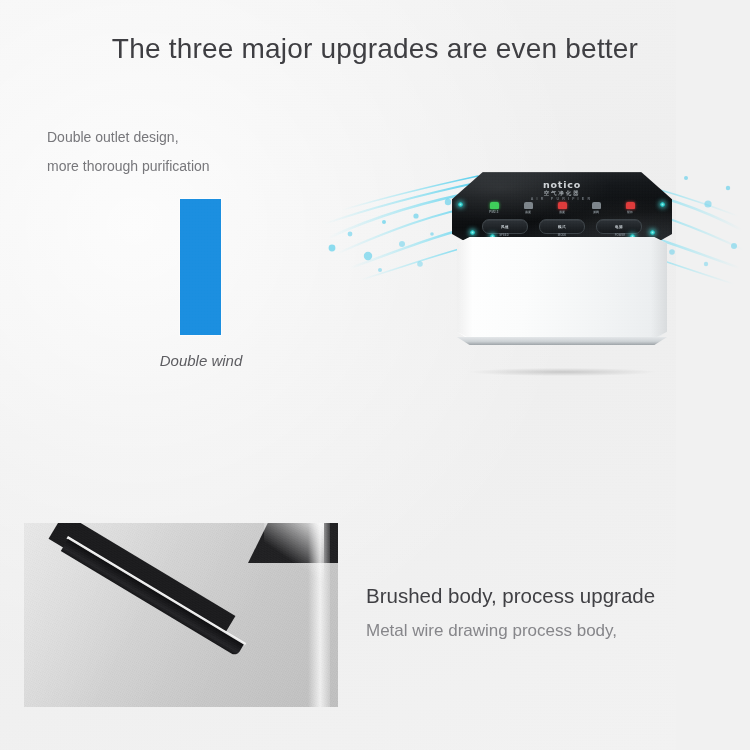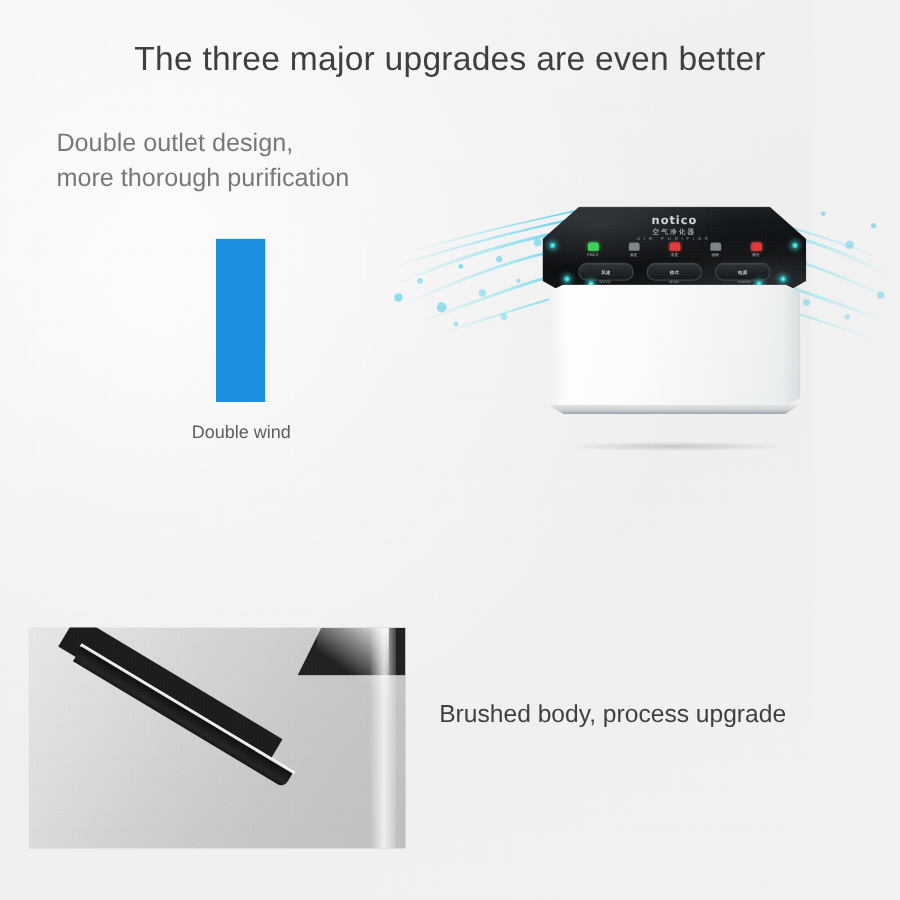--- a/index.html
+++ b/index.html
@@ -43,22 +43,22 @@
     color: #3e3e42;
     letter-spacing: 0.2px;
     font-weight: 400;
     white-space: nowrap;
   }
 
   
   .feature-text {
     position: absolute;
     left: 47px;
-    top: 105px;
-    font-size: 21px;
+    top: 123px;
+    font-size: 14px;
     line-height: 29px;
     color: #77777b;
     font-weight: 400;
   }
   .feature-text .l2 { display: block; }
 
   
   .blue-bar {
     position: absolute;
     left: 180px;
@@ -69,20 +69,21 @@
     box-shadow: 0 0 0 1px rgba(255,255,255,0.55);
   }
   .blue-caption {
     position: absolute;
     left: 120px;
     top: 352px;
     width: 162px;
     text-align: center;
     font-size: 15px;
     color: #5c5c60;
+    font-style: italic;
   }
 
   
   .airflow {
     position: absolute;
     left: 320px;
     top: 160px;
     width: 430px;
     height: 140px;
     pointer-events: none;
@@ -498,16 +499,17 @@
     <div class="slot-lip"></div>
     <div class="slot"></div>
     <div class="blackB"></div>
     <div class="edge-white"></div>
     <div class="hilite"></div>
     <div class="grain"></div>
   </div>
 
   <div class="bottom-title">Brushed body, process upgrade</div>
   <div class="bottom-sub">
+    <span>Metal wire drawing process body,</span>
   </div>
 
   <div id="noise"></div>
 </div>
 
 </body></html>

